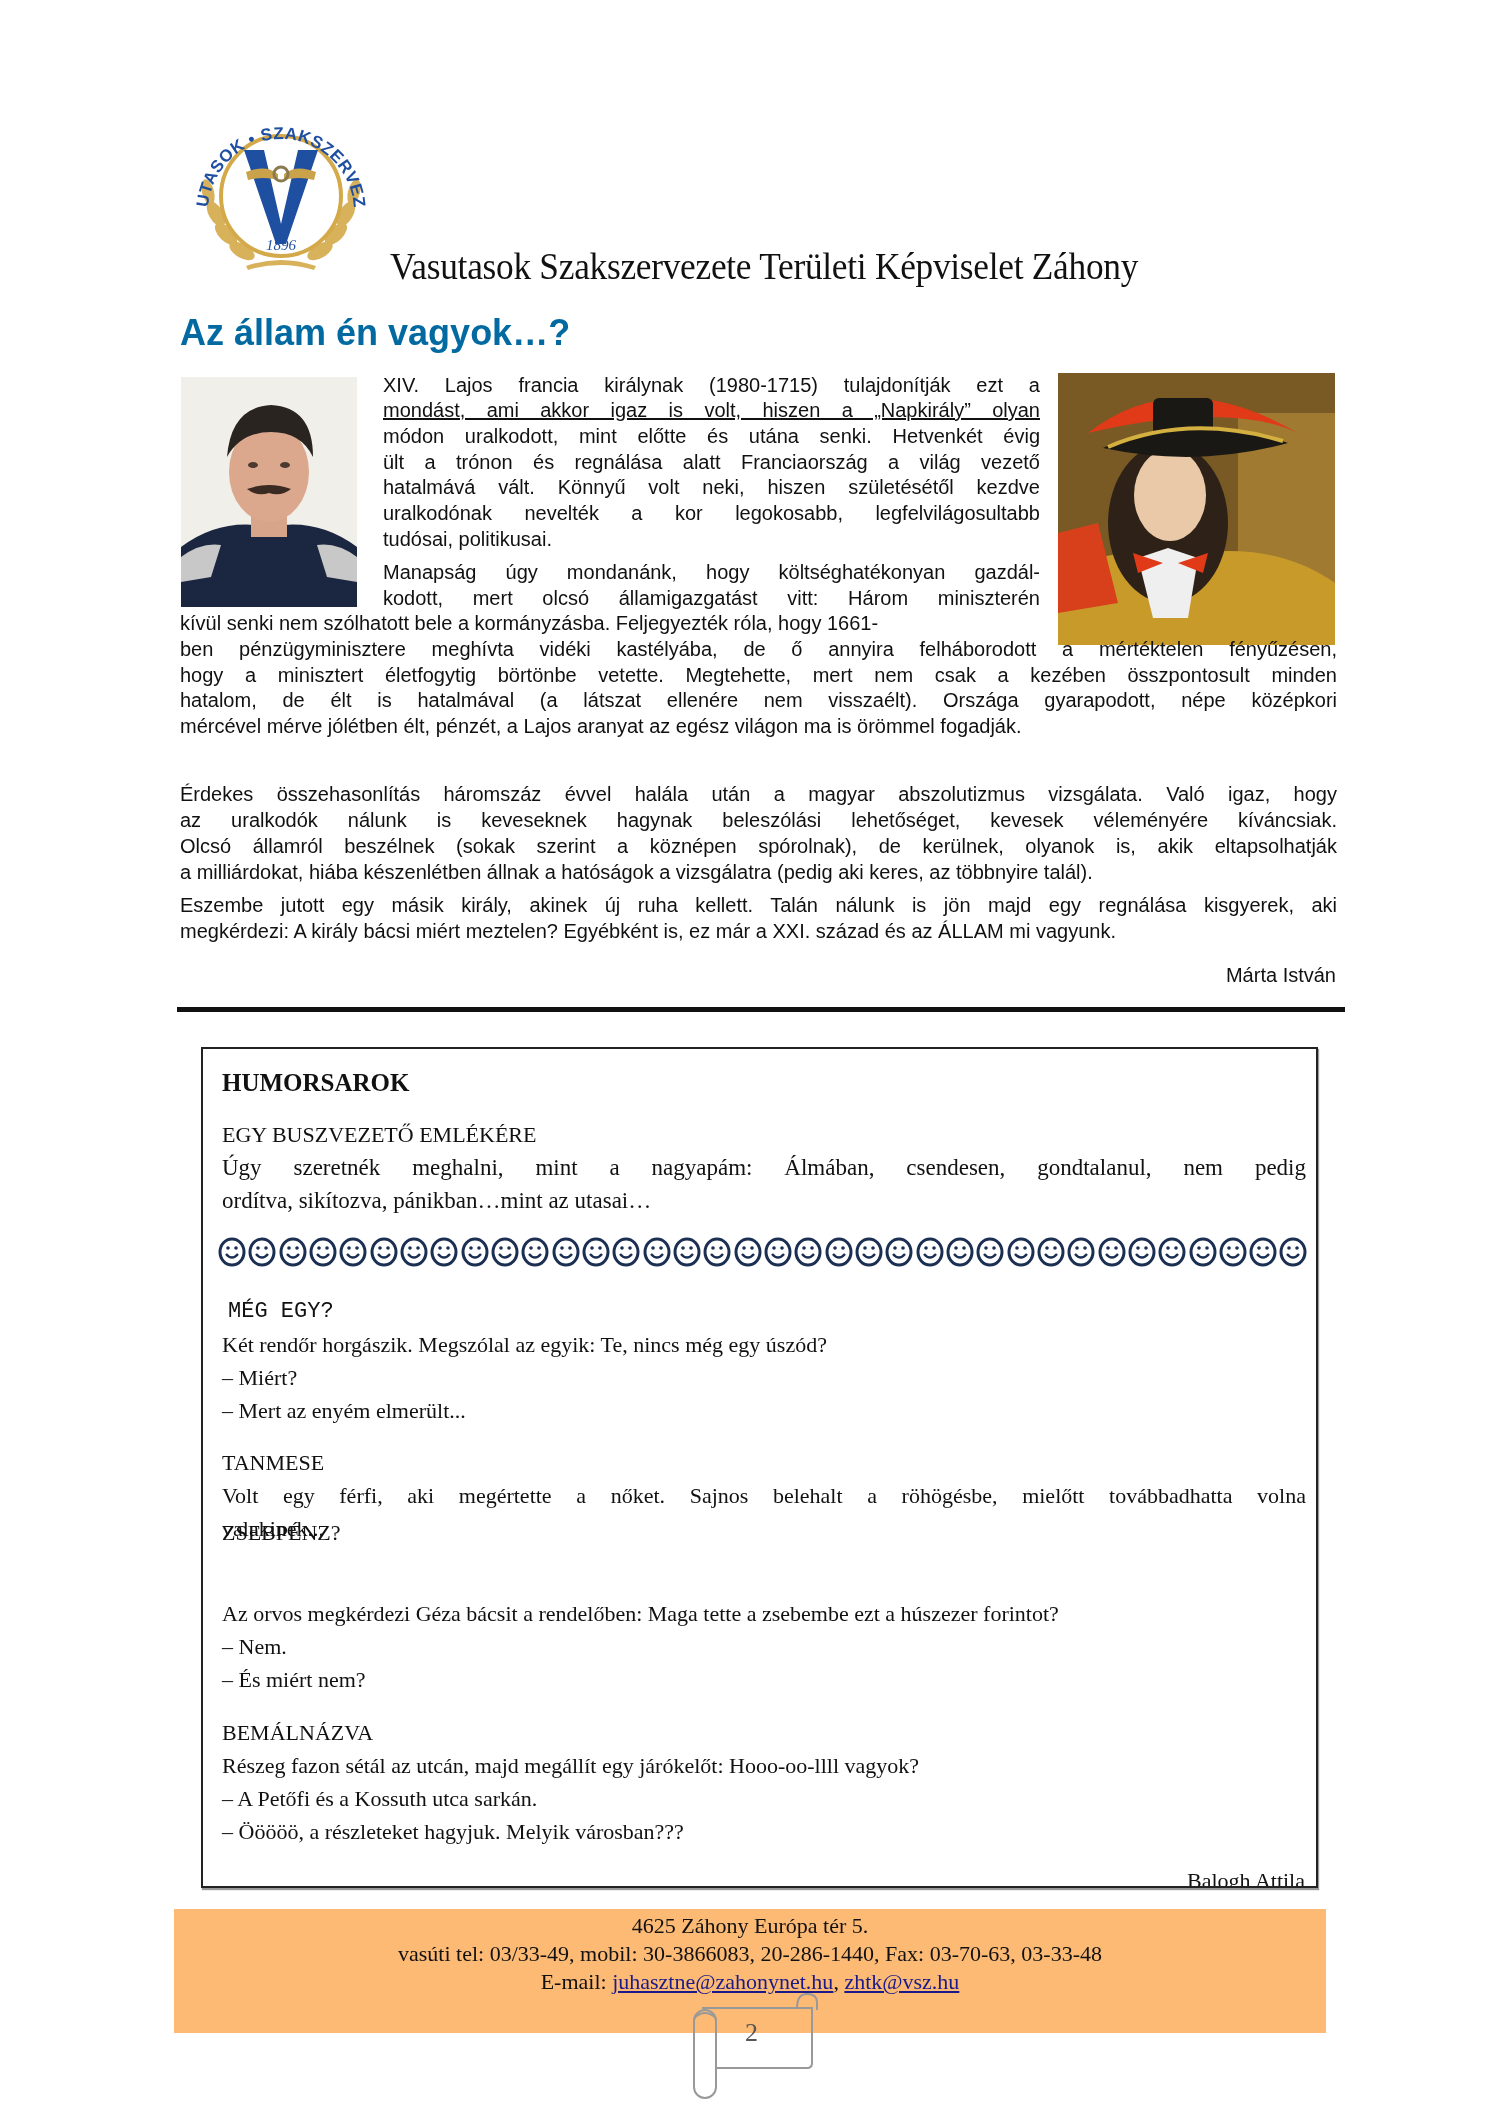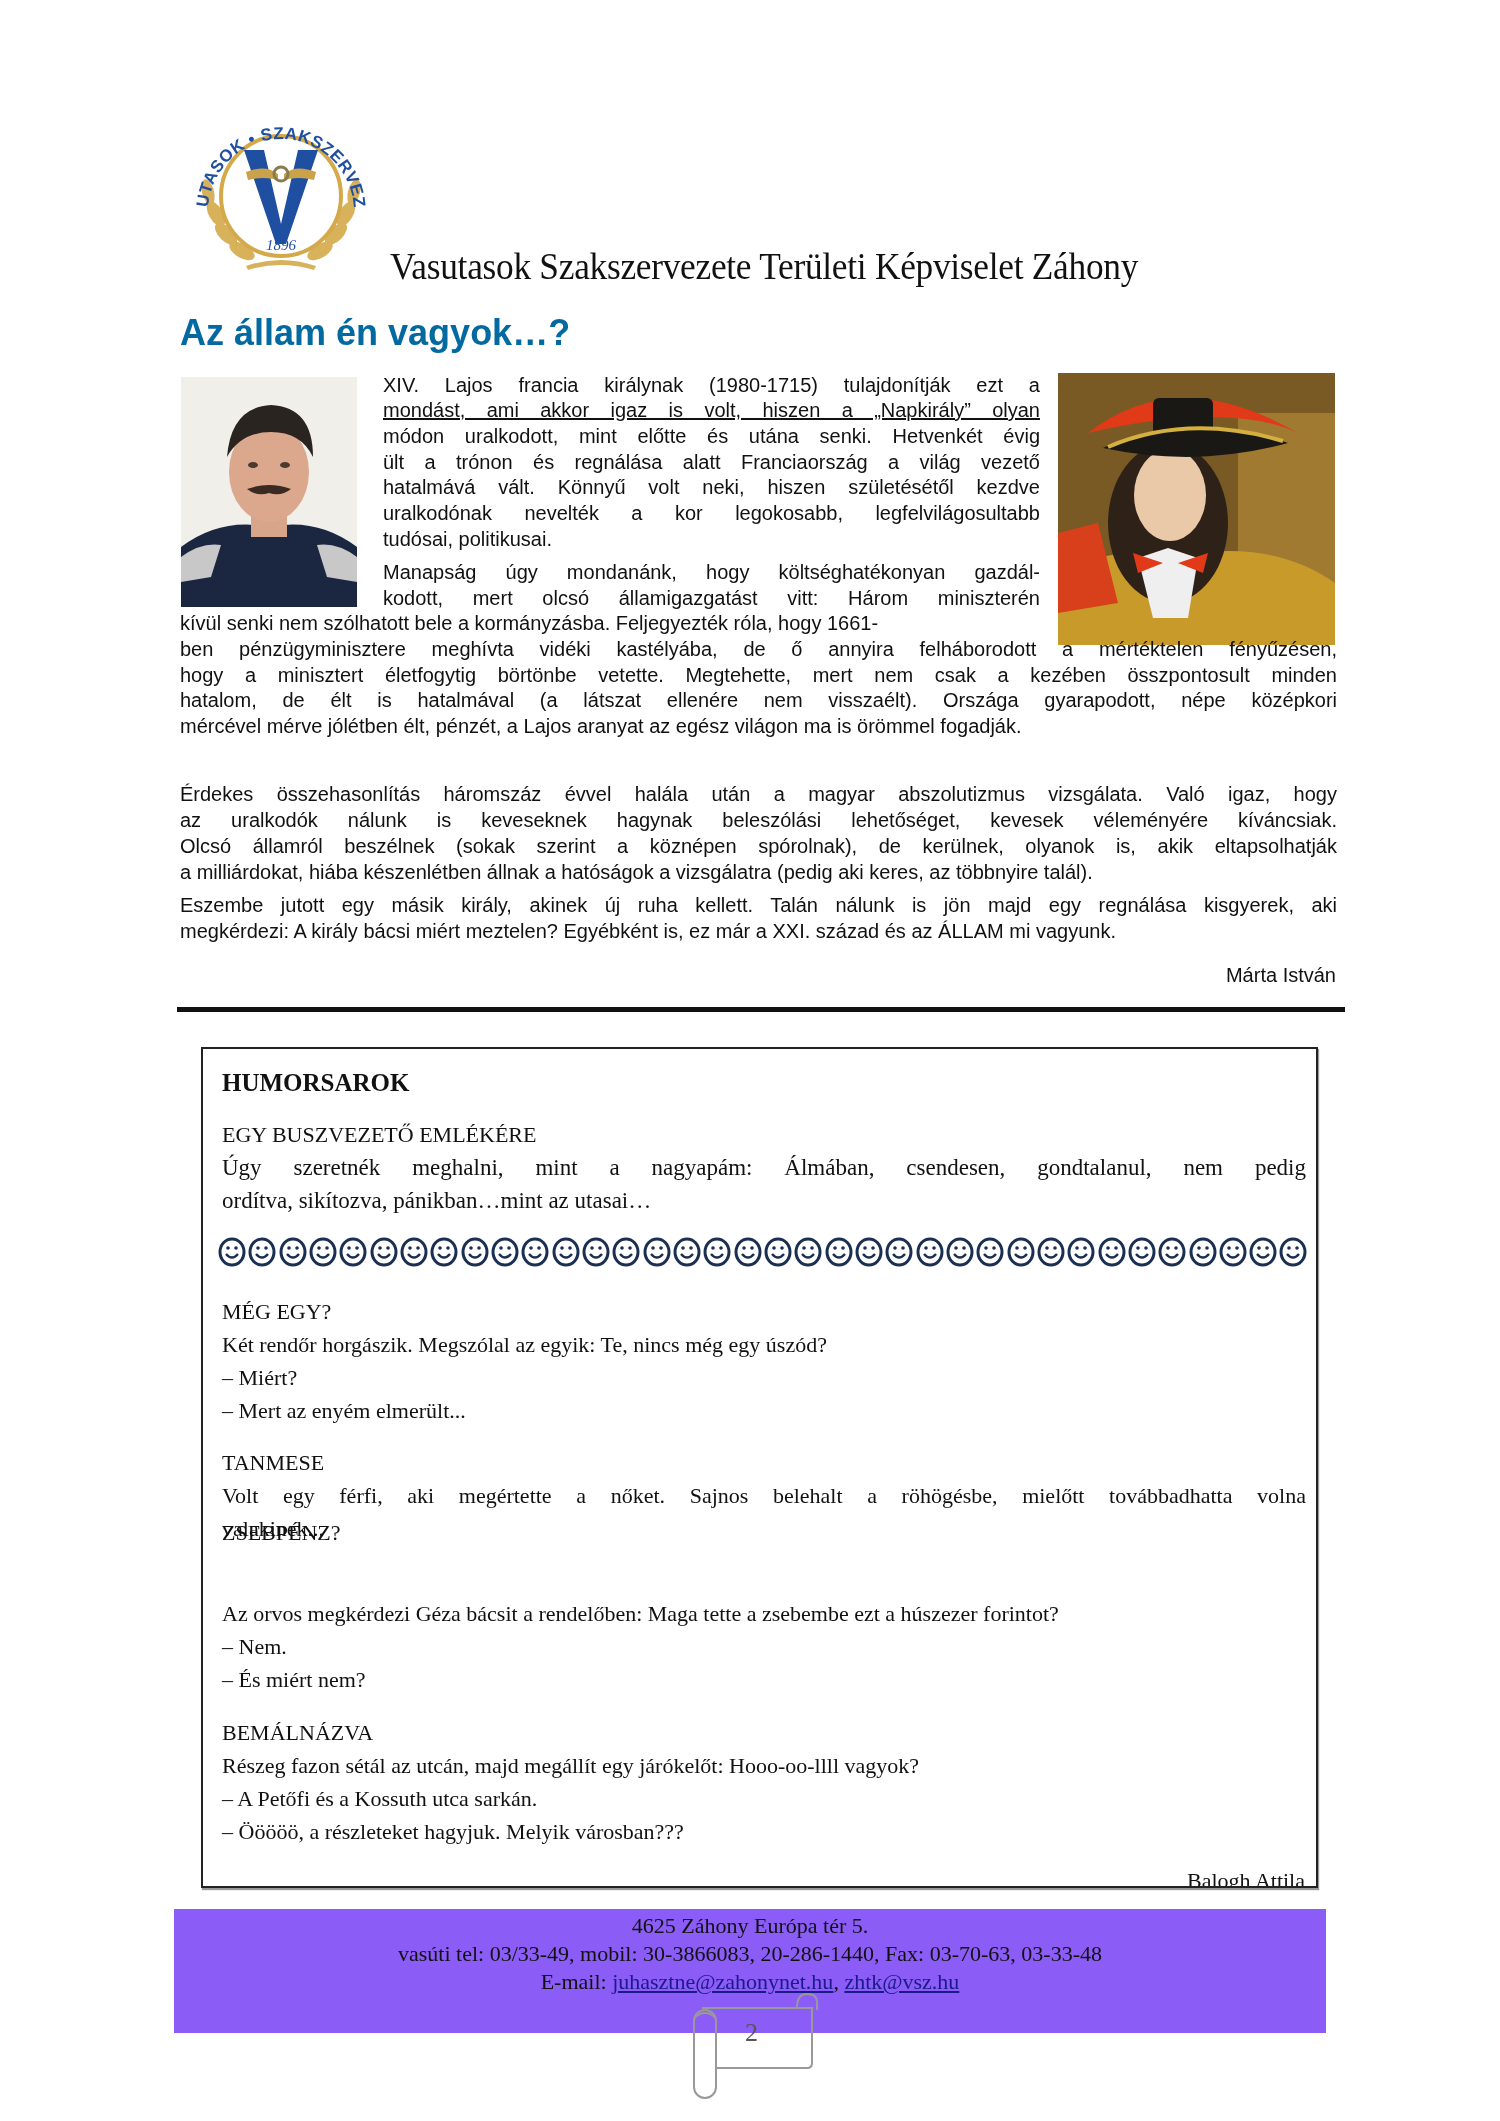--- a/index.html
+++ b/index.html
@@ -24,21 +24,21 @@
 
   #rule{left:177px;top:1007px;width:1168px;height:5px;background:#111;}
 
   #humor-box{left:201px;top:1047px;width:1113px;height:837px;border:2px solid #222;box-shadow:1px 2px 1px #999;background:#fff;}
   .hline{position:absolute;font-size:22px;line-height:33px;white-space:nowrap;color:#111;}
   .hjust{text-align:justify;text-align-last:justify;white-space:normal;}
 
   #smiley-row{left:218px;top:1237px;height:32px;width:1090px;display:flex;justify-content:space-between;}
   .smiley{width:28px;height:30px;}
 
-  #footer{left:174px;top:1909px;width:1152px;height:124px;background:#8b5cf6;}
+  #footer{left:174px;top:1909px;width:1152px;height:124px;background:#fdba74;}
   .fline{position:absolute;left:0;width:100%;text-align:center;font-size:22px;line-height:28px;white-space:nowrap;color:#111;}
   .flink{color:#1a1a8a;text-decoration:underline;}
 
   #page-scroll{left:682px;top:1988px;width:140px;height:115px;}
   #page-number{left:745px;top:2018px;font-size:26px;color:#555;}
 </style>
 </head>
 <body>
 
 <div id="logo" class="abs">
@@ -360,21 +360,21 @@
         <path d="M8 17 Q14 24 20 17" fill="none" stroke="#1b2f52" stroke-width="2.4"></path>
       </svg>
       <svg viewBox="0 0 28 30" class="smiley">
         <ellipse cx="14" cy="15" rx="12" ry="13" fill="none" stroke="#1b2f52" stroke-width="3"></ellipse>
         <circle cx="10" cy="11" r="1.8" fill="#1b2f52"></circle>
         <circle cx="18" cy="11" r="1.8" fill="#1b2f52"></circle>
         <path d="M8 17 Q14 24 20 17" fill="none" stroke="#1b2f52" stroke-width="2.4"></path>
       </svg>
     </div>
 
-  <div class="hline serif" style="left:222px;top:1295px;">MÉG EGY?</div>
+  <div class="hline serif" style="left:228px;top:1295px;font-family:Liberation Mono, monospace;">MÉG EGY?</div>
   <div class="hline serif" style="left:222px;top:1328px;">Két rendőr horgászik. Megszólal az egyik: Te, nincs még egy úszód?</div>
   <div class="hline serif" style="left:222px;top:1361px;">– Miért?</div>
   <div class="hline serif" style="left:222px;top:1394px;">– Mert az enyém elmerült...</div>
 
   <div class="hline serif" style="left:222px;top:1446px;">TANMESE</div>
   <div class="hline serif hjust" style="left:222px;top:1479px;width:1084px;">Volt egy férfi, aki megértette a nőket. Sajnos belehalt a röhögésbe, mielőtt továbbadhatta volna</div>
   <div class="hline serif" style="left:222px;top:1512px;">valakinek...</div>
 
   <div class="hline serif" style="left:222px;top:1516px;text-align:right;">ZSEBPÉNZ?</div>
   <div class="hline serif" style="left:222px;top:1597px;">Az orvos megkérdezi Géza bácsit a rendelőben: Maga tette a zsebembe ezt a húszezer forintot?</div>

